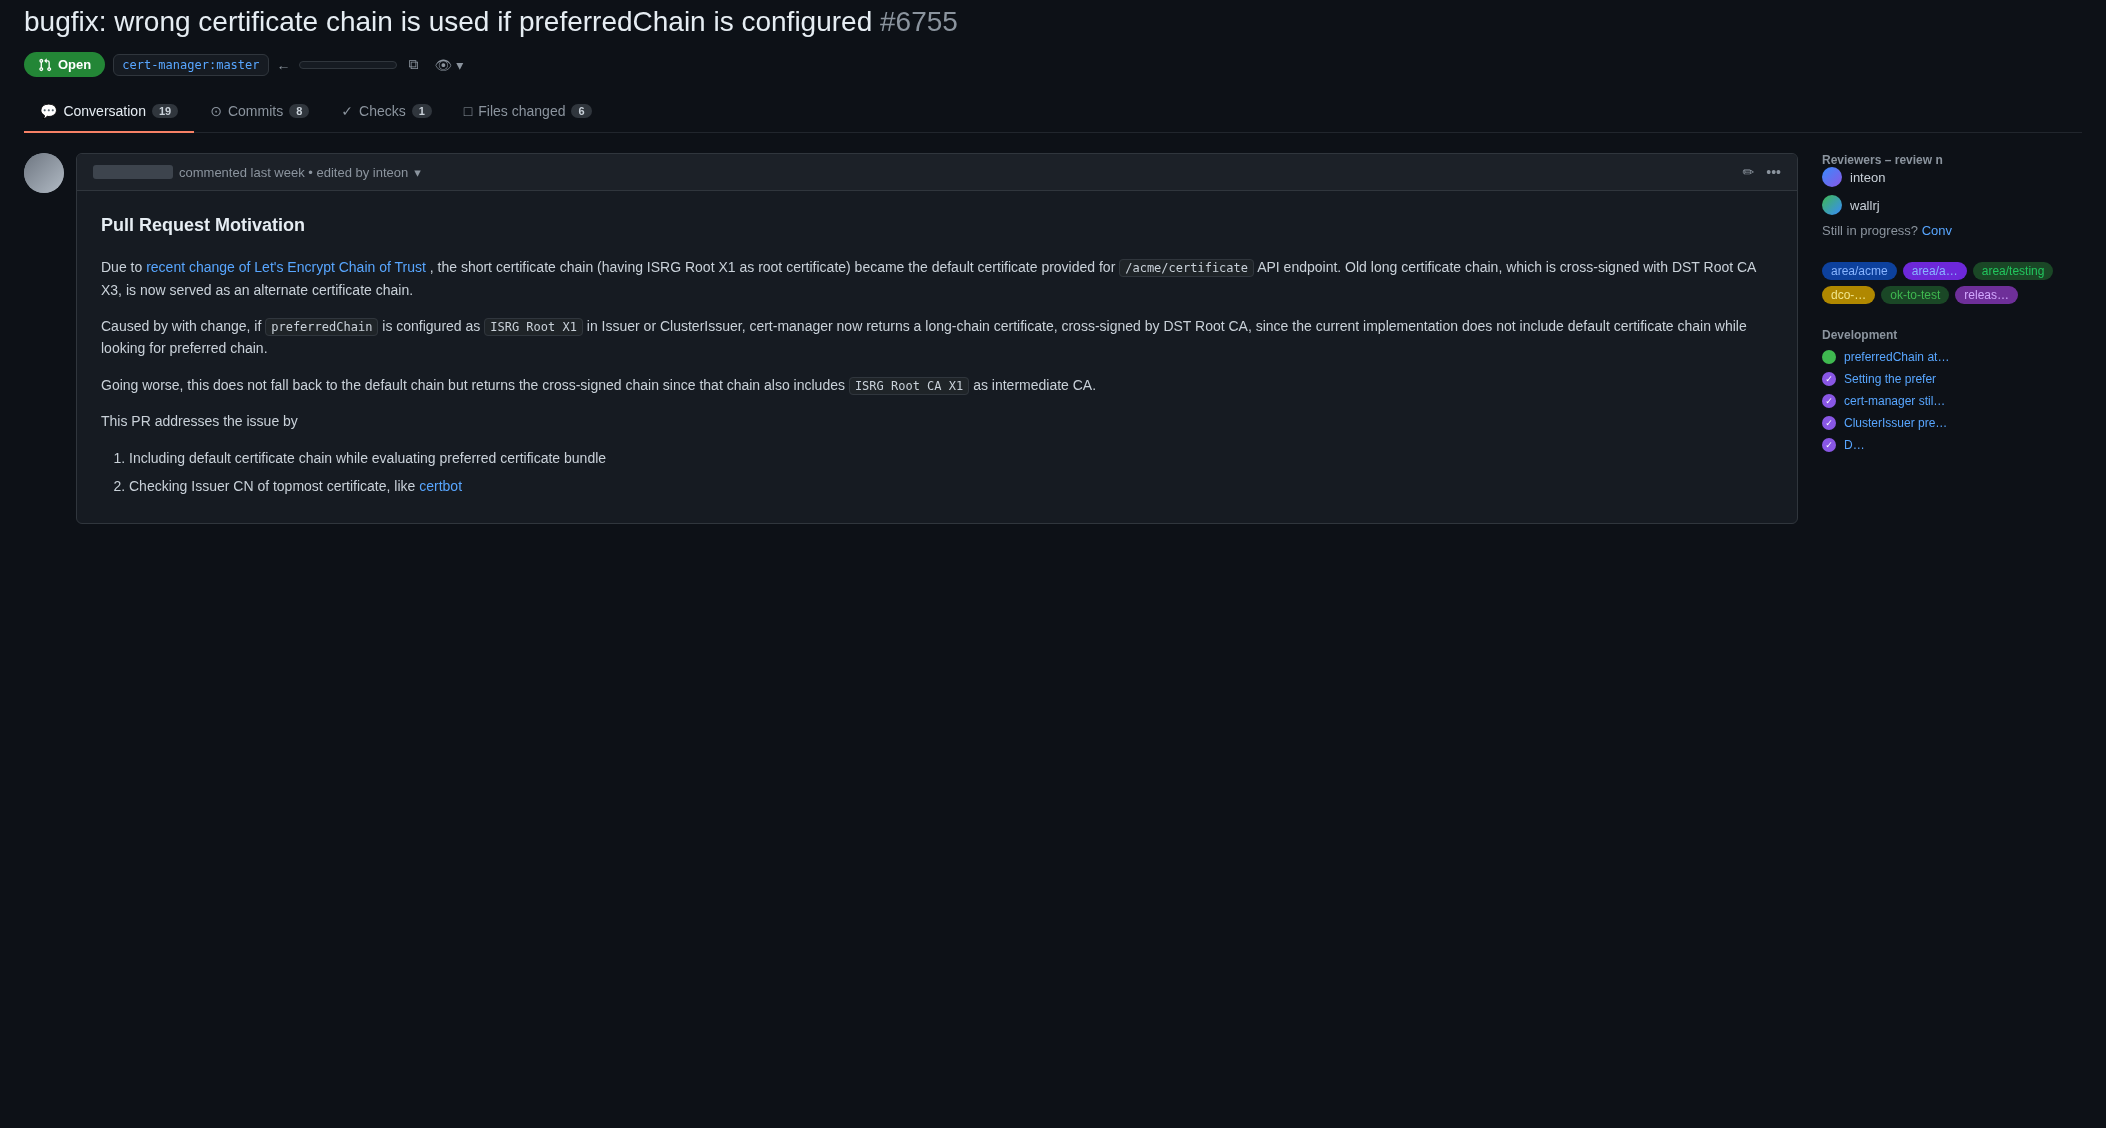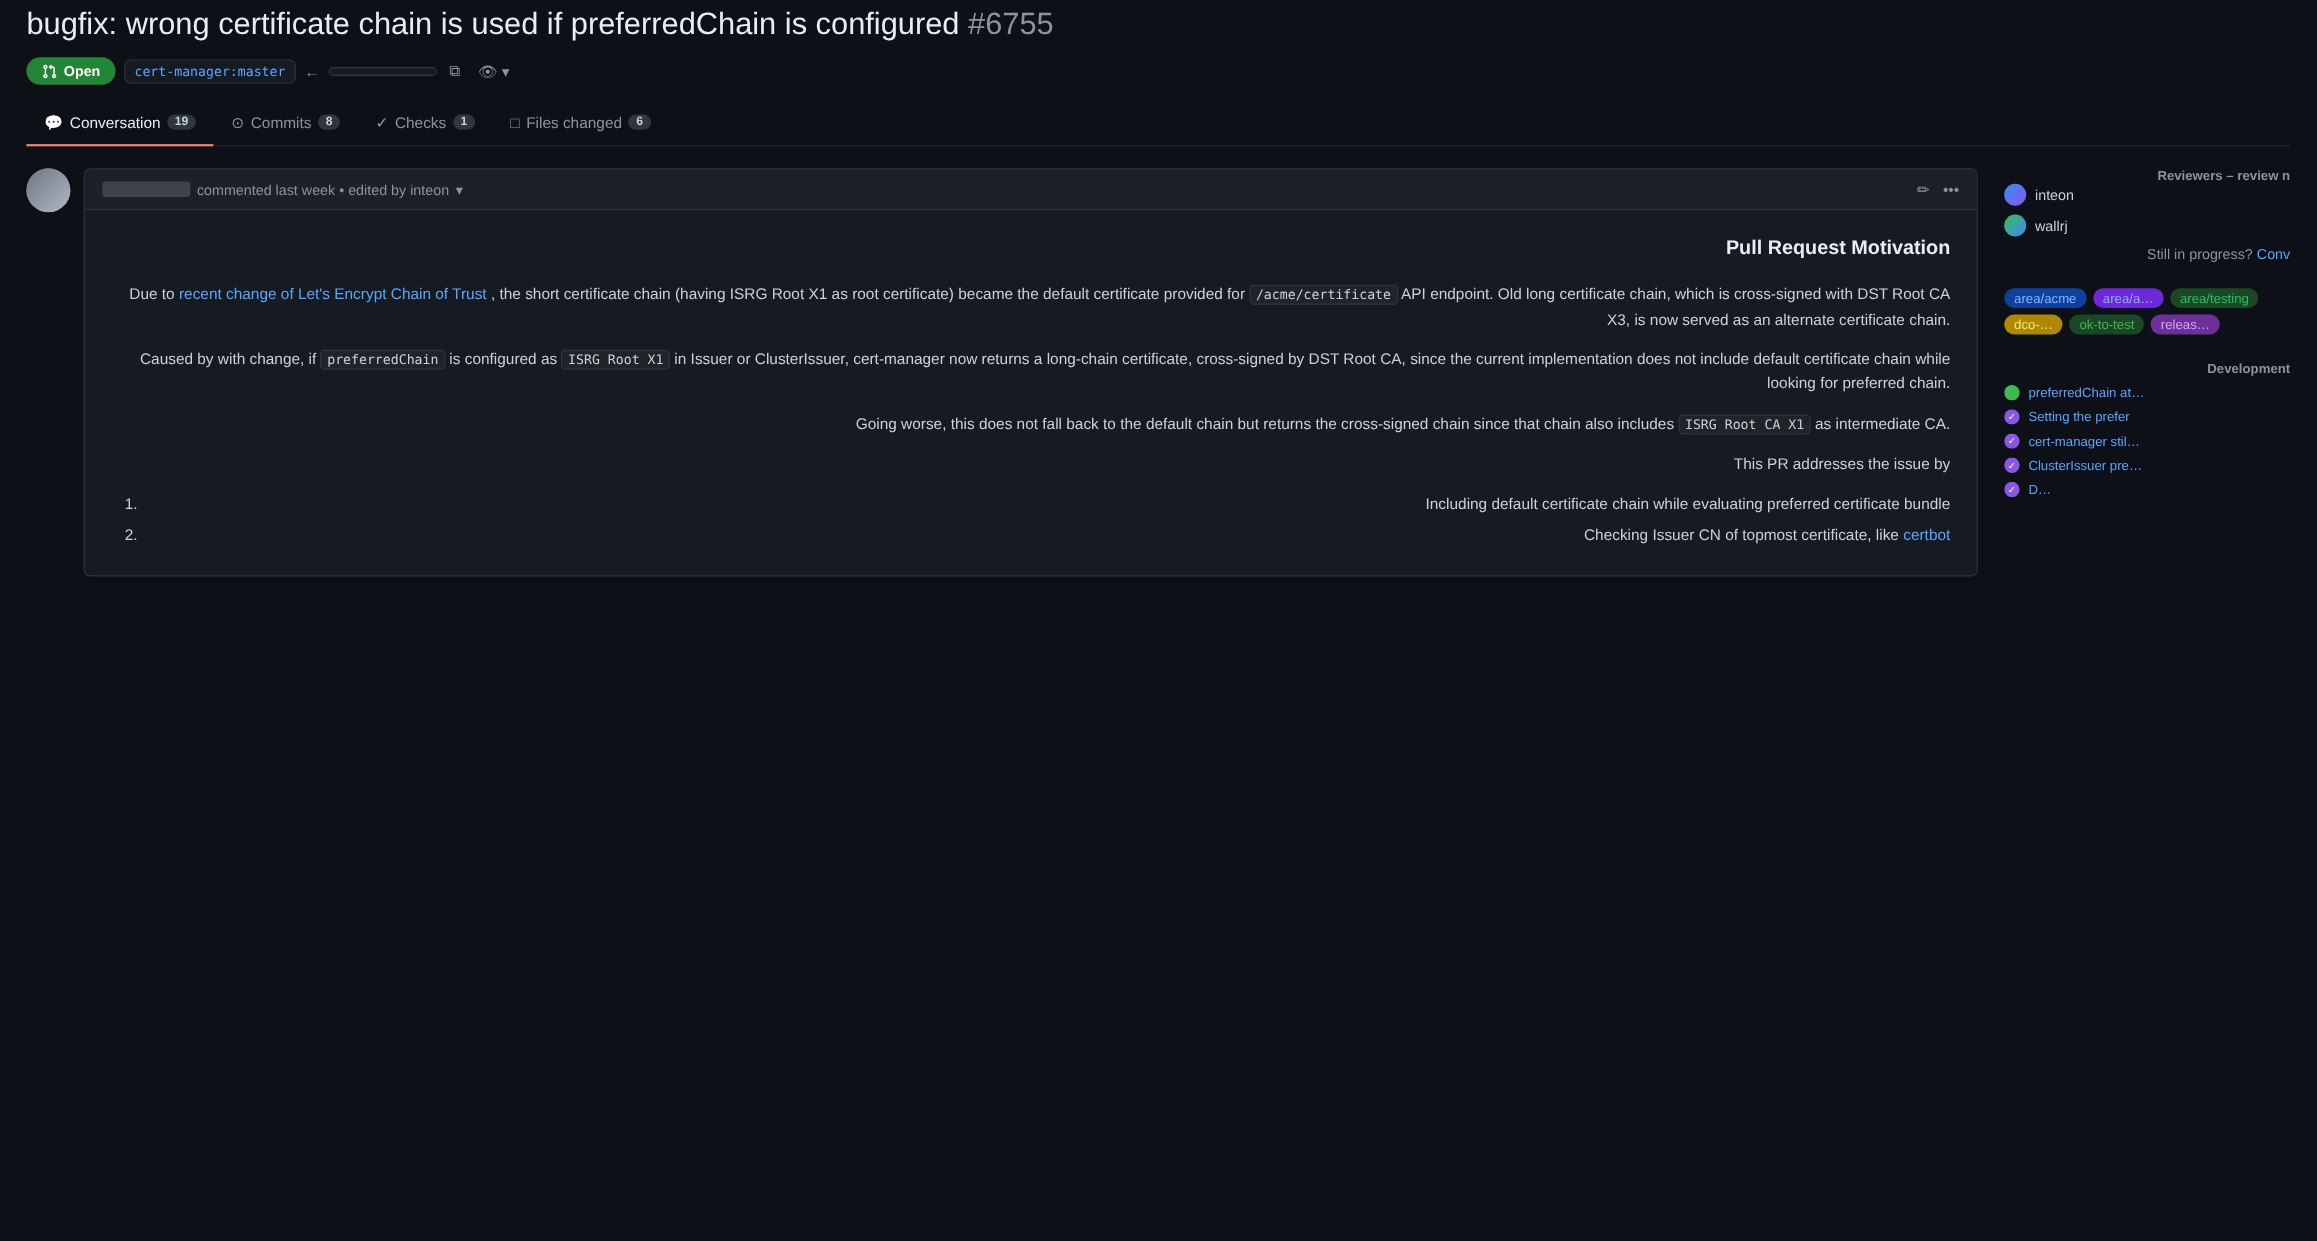--- a/index.html
+++ b/index.html
@@ -102,21 +102,20 @@
       padding: 1px 7px;
       font-size: 11px;
       font-weight: 600;
     }
     .tab-icon { font-size: 14px; color: inherit; }
     
     .main-layout {
       display: flex;
       gap: 24px;
       margin-top: 20px;
-      text-align: right;
     }
     
     .pr-main {
       flex: 1;
       min-width: 0;
     }
     
     .comment-container {
       display: flex;
       gap: 12px;

